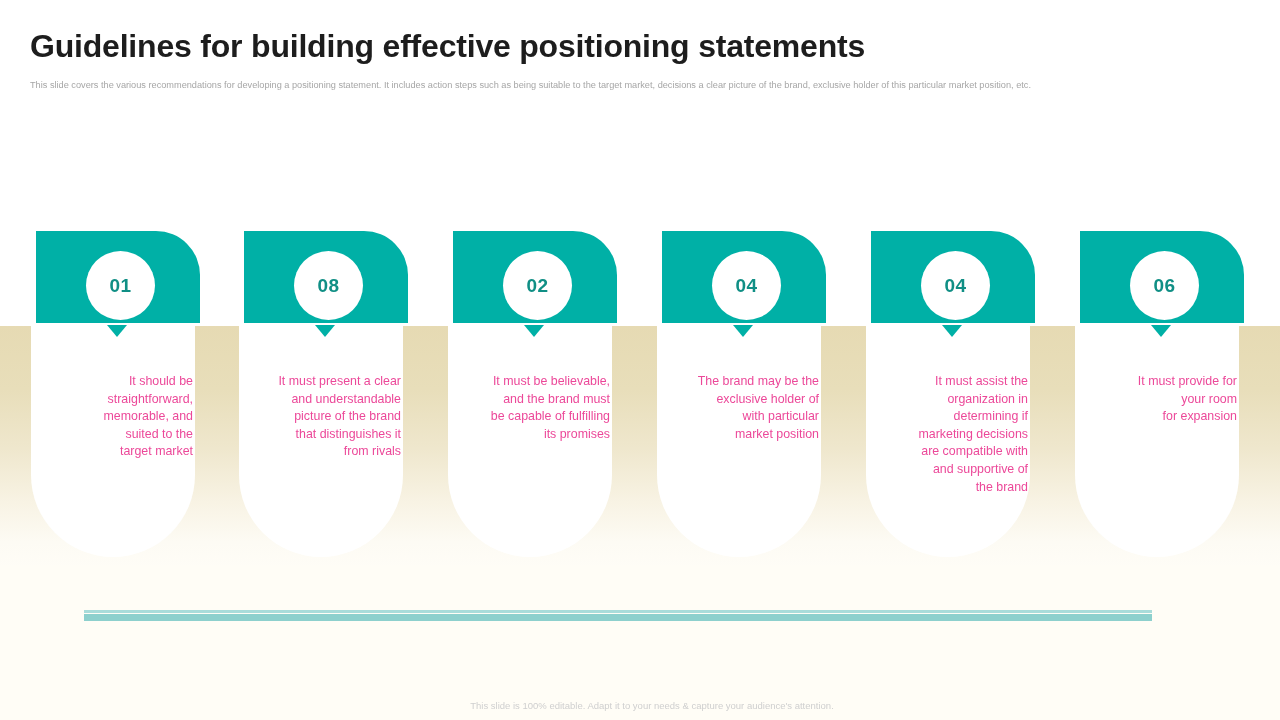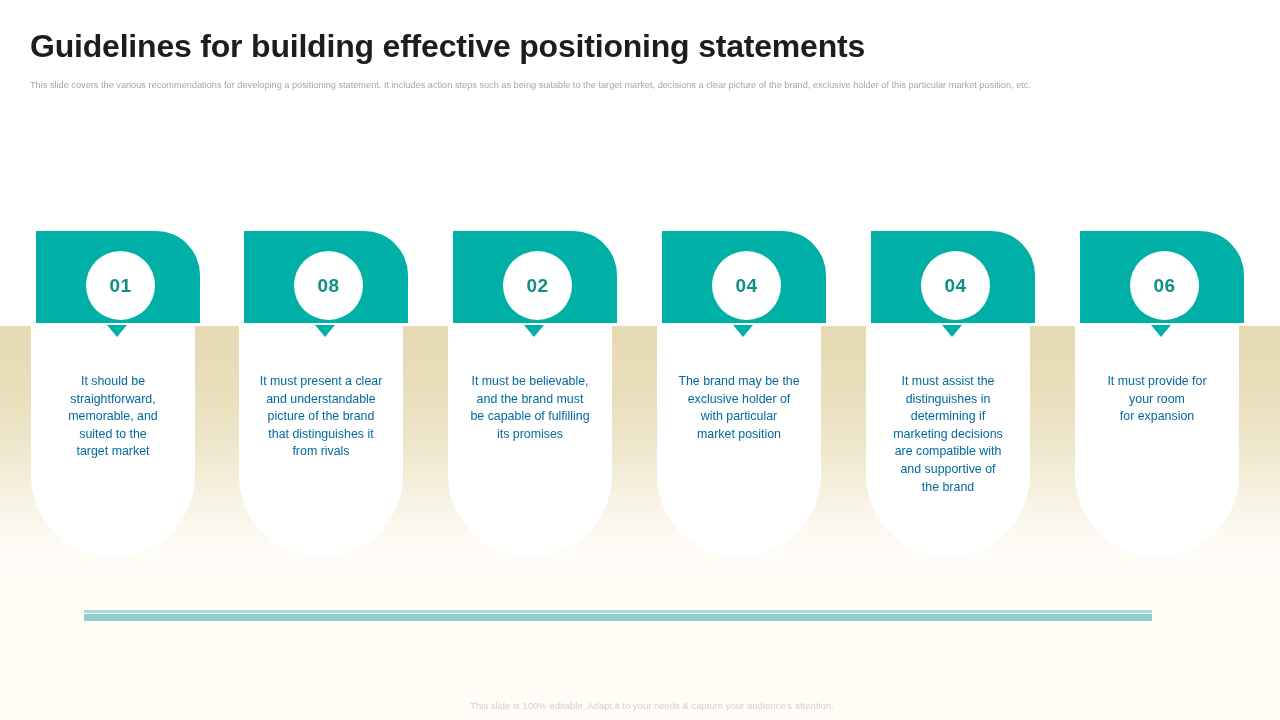--- a/index.html
+++ b/index.html
@@ -96,24 +96,24 @@
     width: 164px;
     height: 231px;
     background: #ffffff;
     border-radius: 0 0 82px 82px;
   }
   .card-body-text {
     position: absolute;
     left: 2px;
     top: 47px;
     width: 160px;
-    text-align: center;
+    text-align: right;
     font-size: 12.4px;
     line-height: 17.6px;
-    color: #0369a1;
+    color: #ec4899;
     white-space: pre-line;
   }
 
   
   .card-head {
     position: absolute;
     left: 5px;
     top: 0;
     width: 164px;
     height: 92px;
@@ -260,21 +260,21 @@
         <div class="card-circle">
           <span class="card-number">04</span>
         </div>
       </div>
       <div class="card-notch"></div>
     </div>
 
     <div class="card" style="left:866px">
       <div class="card-body">
         <div class="card-body-text">It must assist the
-distinguishes in
+organization in
 determining if
 marketing decisions
 are compatible with
 and supportive of
 the brand</div>
       </div>
       <div class="card-head">
         <div class="card-circle">
           <span class="card-number">04</span>
         </div>

